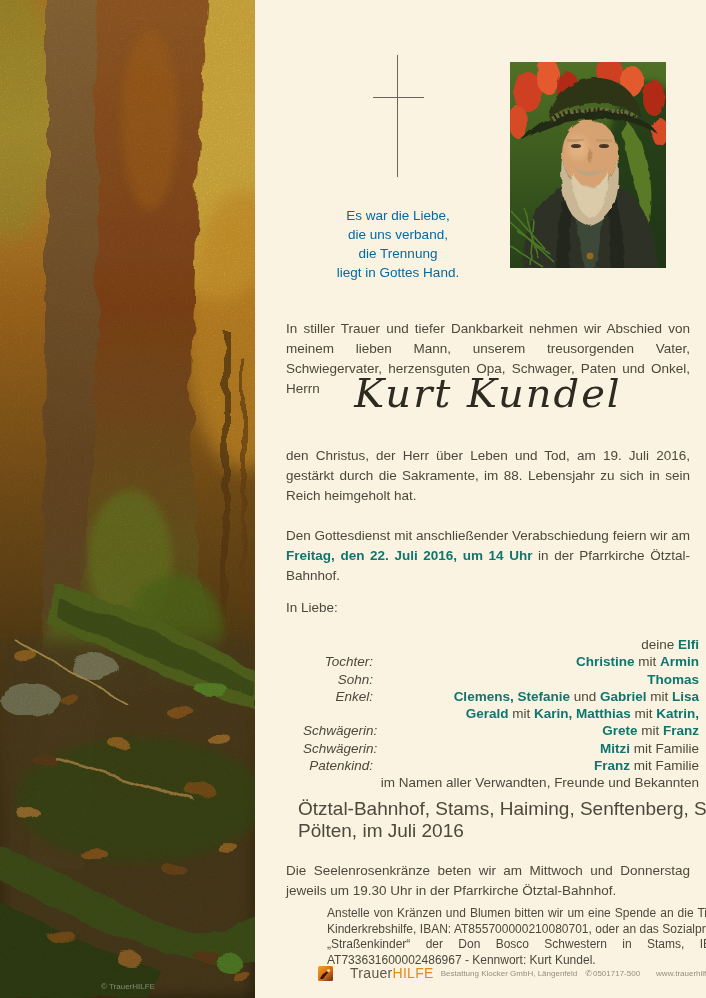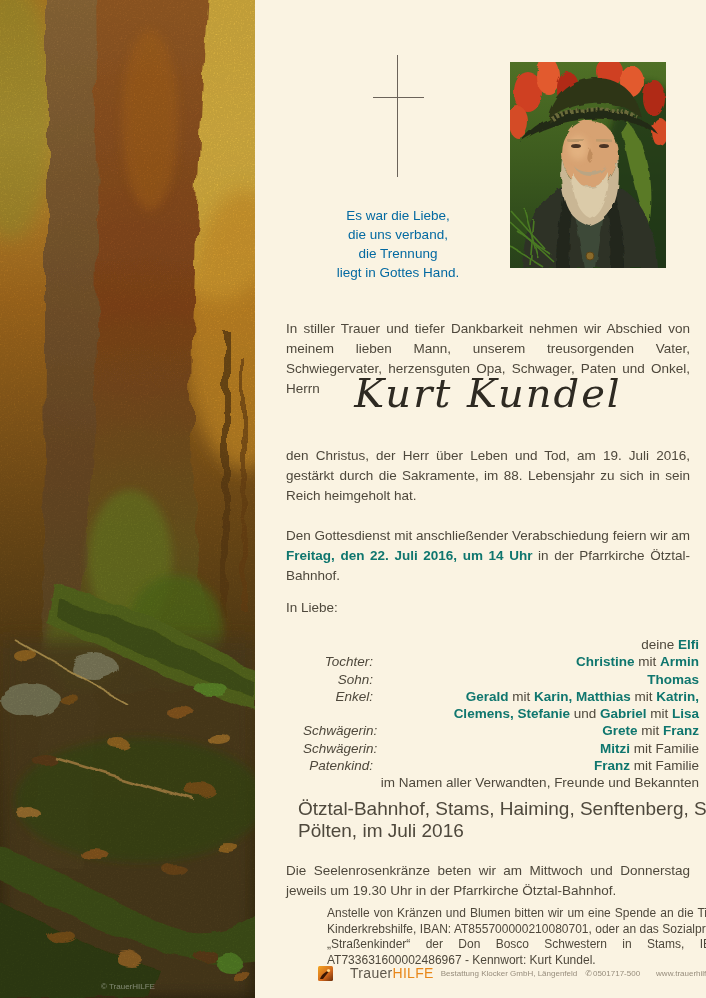--- a/index.html
+++ b/index.html
@@ -213,22 +213,22 @@
       <div class="flabel">Tochter:</div>
       <div class="fval"><span class="b">Christine</span><span> mit </span><span class="b">Armin</span></div>
     </div>
     <div class="frow">
       <div class="flabel">Sohn:</div>
       <div class="fval"><span class="b">Thomas</span></div>
     </div>
     <div class="frow">
       <div class="flabel">Enkel:</div>
       <div class="fval">
+        <div><span class="b">Clemens, Stefanie</span><span> und </span><span class="b">Gabriel</span><span> mit </span><span class="b">Lisa</span></div>
         <div><span class="b">Gerald</span><span> mit </span><span class="b">Karin, Matthias</span><span> mit </span><span class="b">Katrin,</span></div>
-        <div><span class="b">Clemens, Stefanie</span><span> und </span><span class="b">Gabriel</span><span> mit </span><span class="b">Lisa</span></div>
       </div>
     </div>
     <div class="frow">
       <div class="flabel">Schwägerin:</div>
       <div class="fval"><span class="b">Grete</span><span> mit </span><span class="b">Franz</span></div>
     </div>
     <div class="frow">
       <div class="flabel">Schwägerin:</div>
       <div class="fval"><span class="b">Mitzi</span><span> mit Familie</span></div>
     </div>

